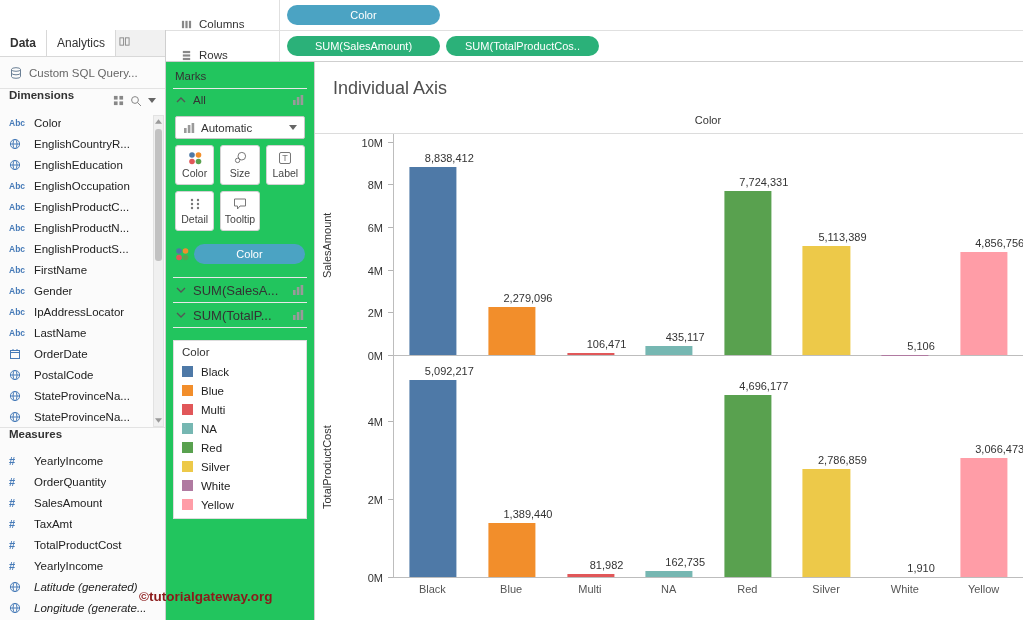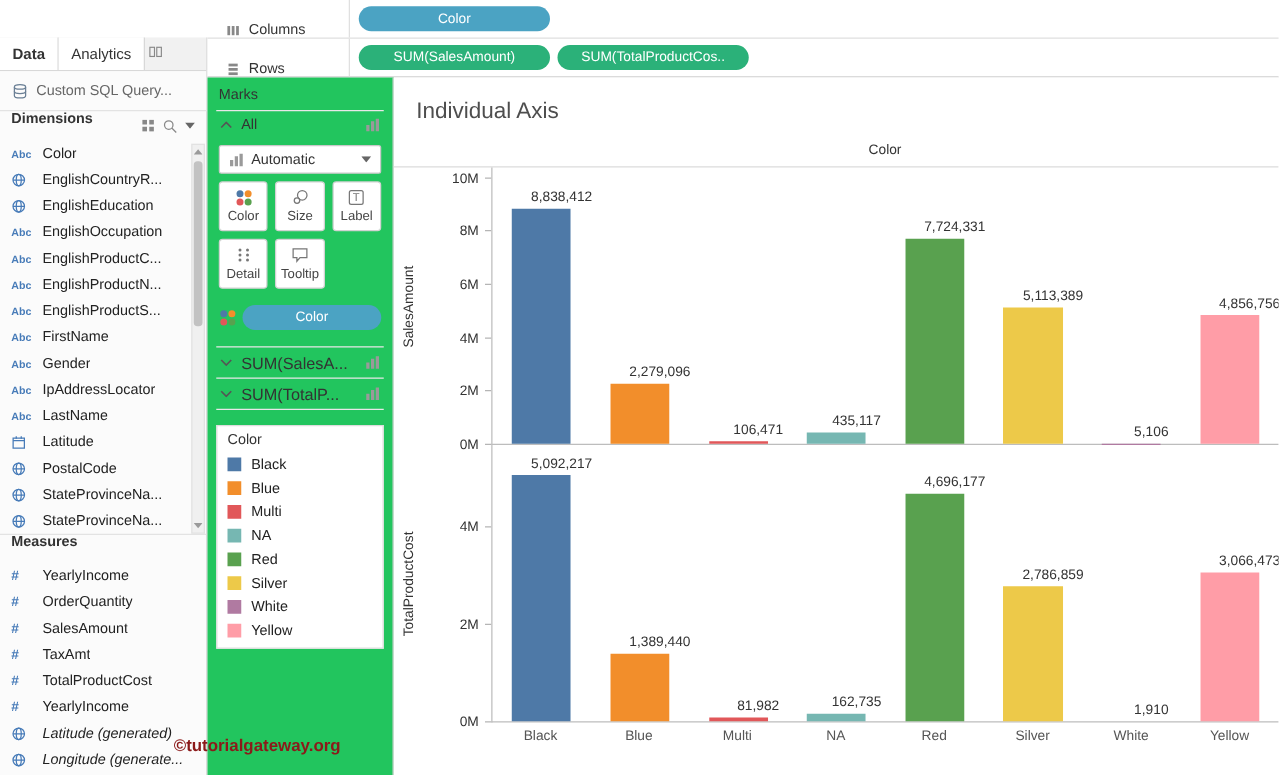--- a/index.html
+++ b/index.html
@@ -246,21 +246,21 @@
           <span class="icon-cell">
             <svg width="12" height="12" viewBox="0 0 12 12">
               <g fill="none" stroke="#477bb8">
                 <rect x="1.5" y="2.5" width="9" height="8"></rect>
                 <line x1="1.5" y1="4.5" x2="10.5" y2="4.5"></line>
                 <line x1="4" y1="1" x2="4" y2="3"></line>
                 <line x1="8" y1="1" x2="8" y2="3"></line>
               </g>
             </svg>
           </span>
-          <span class="flabel">Latitude</span>
+          <span class="flabel">OrderDate</span>
         </div>
 
         <div class="field-row">
           <span class="icon-cell">
             <svg width="12" height="12" viewBox="0 0 12 12">
               <g fill="none" stroke="#477bb8">
                 <circle cx="6" cy="6" r="4.6"></circle>
                 <ellipse cx="6" cy="6" rx="2" ry="4.6"></ellipse>
                 <line x1="1.4" y1="6" x2="10.6" y2="6"></line>
               </g>

